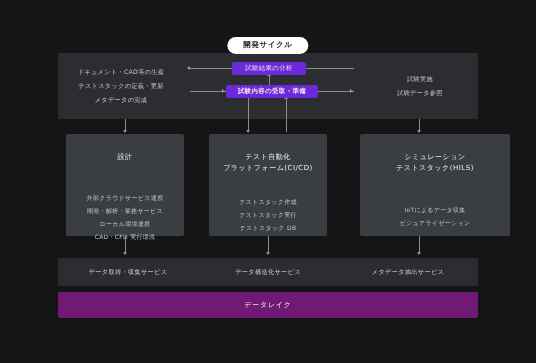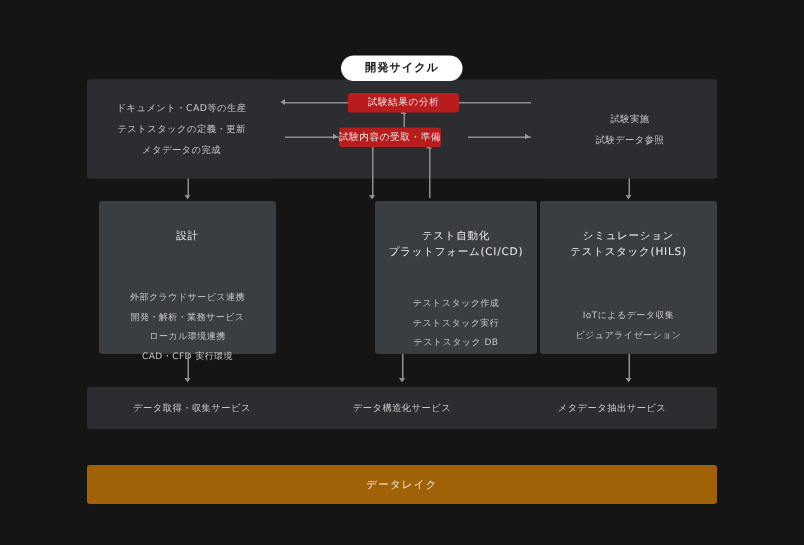--- a/index.html
+++ b/index.html
@@ -63,46 +63,46 @@
   .cycle-col.right { left: 362px; width: 116px; }
   .cycle-col .line {
     font-size: 6.2px;
     letter-spacing: 0.3px;
     color: #c9c9c9;
     white-space: nowrap;
   }
 
   .flow-box {
     position: absolute;
-    background: #b91c1c;
+    background: #6d28d9;
     border-radius: 2px;
     font-size: 6.4px;
     letter-spacing: 0.4px;
     color: #eaeaea;
     display: flex;
     align-items: center;
     justify-content: center;
     white-space: nowrap;
     z-index: 4;
   }
   .flow-box.analysis  { left: 232px; top: 62px; width: 74px; height: 13px; }
-  .flow-box.prepare   { left: 226px; top: 85px; width: 68px; height: 13px; }
+  .flow-box.prepare   { left: 226px; top: 85px; width: 92px; height: 13px; font-weight: bold; }
 
   
   .card {
     position: absolute;
     top: 134px;
     width: 118px;
     height: 102px;
     background: #3a3d42;
     border-radius: 2px;
   }
   .card.c1 { left: 66px;  }
-  .card.c2 { left: 209px; width: 108px; margin-left: 41px; }
-  .card.c3 { left: 360px; width: 118px; }
+  .card.c2 { left: 209px; width: 118px; }
+  .card.c3 { left: 360px; width: 118px; padding-left: 32px; }
   .card-title {
     position: absolute;
     left: 0; right: 0;
     top: 18px;
     text-align: center;
     font-size: 7px;
     line-height: 11px;
     letter-spacing: 0.5px;
     color: #f0f0f0;
     font-weight: 400;
@@ -143,24 +143,24 @@
     align-items: center;
     justify-content: center;
     font-size: 6.2px;
     letter-spacing: 0.3px;
     color: #cfcfcf;
     white-space: nowrap;
   }
   .lake-bar {
     position: absolute;
     left: 58px;
-    top: 310px;
+    top: 292px;
     width: 420px;
     height: 26px;
-    background: #a16207;
+    background: #701a75;
     border-radius: 2px;
     display: flex;
     align-items: center;
     justify-content: center;
     font-size: 7px;
     letter-spacing: 0.8px;
     color: #e8e8e8;
   }
 
   

